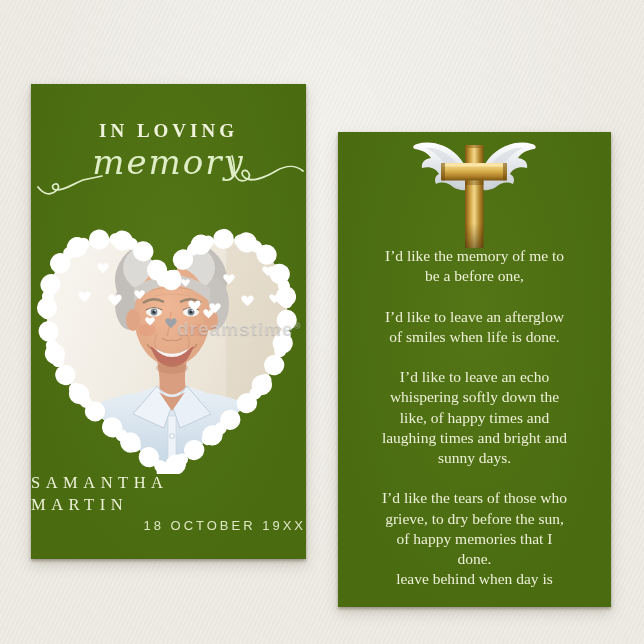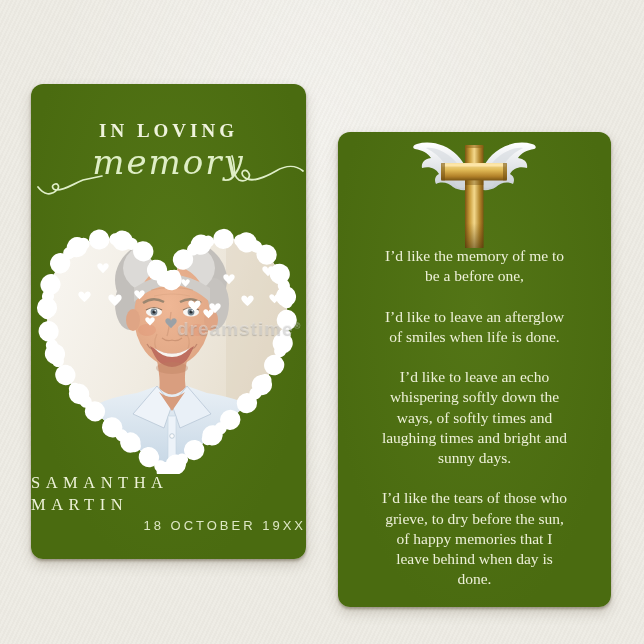--- a/index.html
+++ b/index.html
@@ -8,21 +8,21 @@
     background:var(--page-bg,#edebe4);
     font-family:"Liberation Serif",serif;
   }
   body::before{
     content:"";position:absolute;inset:0;pointer-events:none;
     background:
       repeating-linear-gradient(115deg, rgba(255,255,255,.05) 0 2px, rgba(120,110,95,.03) 2px 4px),
       radial-gradient(ellipse at 50% 20%, rgba(255,255,255,.35), rgba(0,0,0,0) 60%);
   }
   .card{
-    position:absolute;top:84px;width:275px;height:475px;border-radius:12px;
+    position:absolute;top:84px;width:275px;height:475px;border-radius:0;
     background:radial-gradient(ellipse at 50% 38%, #537516 0%, var(--card-green,#4a6b10) 75%);
     box-shadow:0 2px 3px rgba(110,100,80,.55), 0 6px 12px rgba(110,100,80,.25);
     overflow:hidden;
   }
   #card-front{left:31px;}
   #card-back{left:338px;width:273px;margin-top:48px;}
 
   
   .front-title{
     position:absolute;top:36px;left:0;width:100%;text-align:center;
@@ -237,23 +237,23 @@
   </svg>
   <div class="poem">
       <div class="poem-line">I’d like the memory of me to</div>
       <div class="poem-line">be a before one,</div>
       <div class="poem-line gap"></div>
       <div class="poem-line">I’d like to leave an afterglow</div>
       <div class="poem-line">of smiles when life is done.</div>
       <div class="poem-line gap"></div>
       <div class="poem-line">I’d like to leave an echo</div>
       <div class="poem-line">whispering softly down the</div>
-      <div class="poem-line">ways, of softly times and</div>
+      <div class="poem-line">like, of happy times and</div>
       <div class="poem-line">laughing times and bright and</div>
       <div class="poem-line">sunny days.</div>
       <div class="poem-line gap"></div>
       <div class="poem-line">I’d like the tears of those who</div>
       <div class="poem-line">grieve, to dry before the sun,</div>
       <div class="poem-line">of happy memories that I</div>
+      <div class="poem-line">done.</div>
       <div class="poem-line">leave behind when day is</div>
-      <div class="poem-line">done.</div>
     </div>
 </div>
 
 </body></html>

